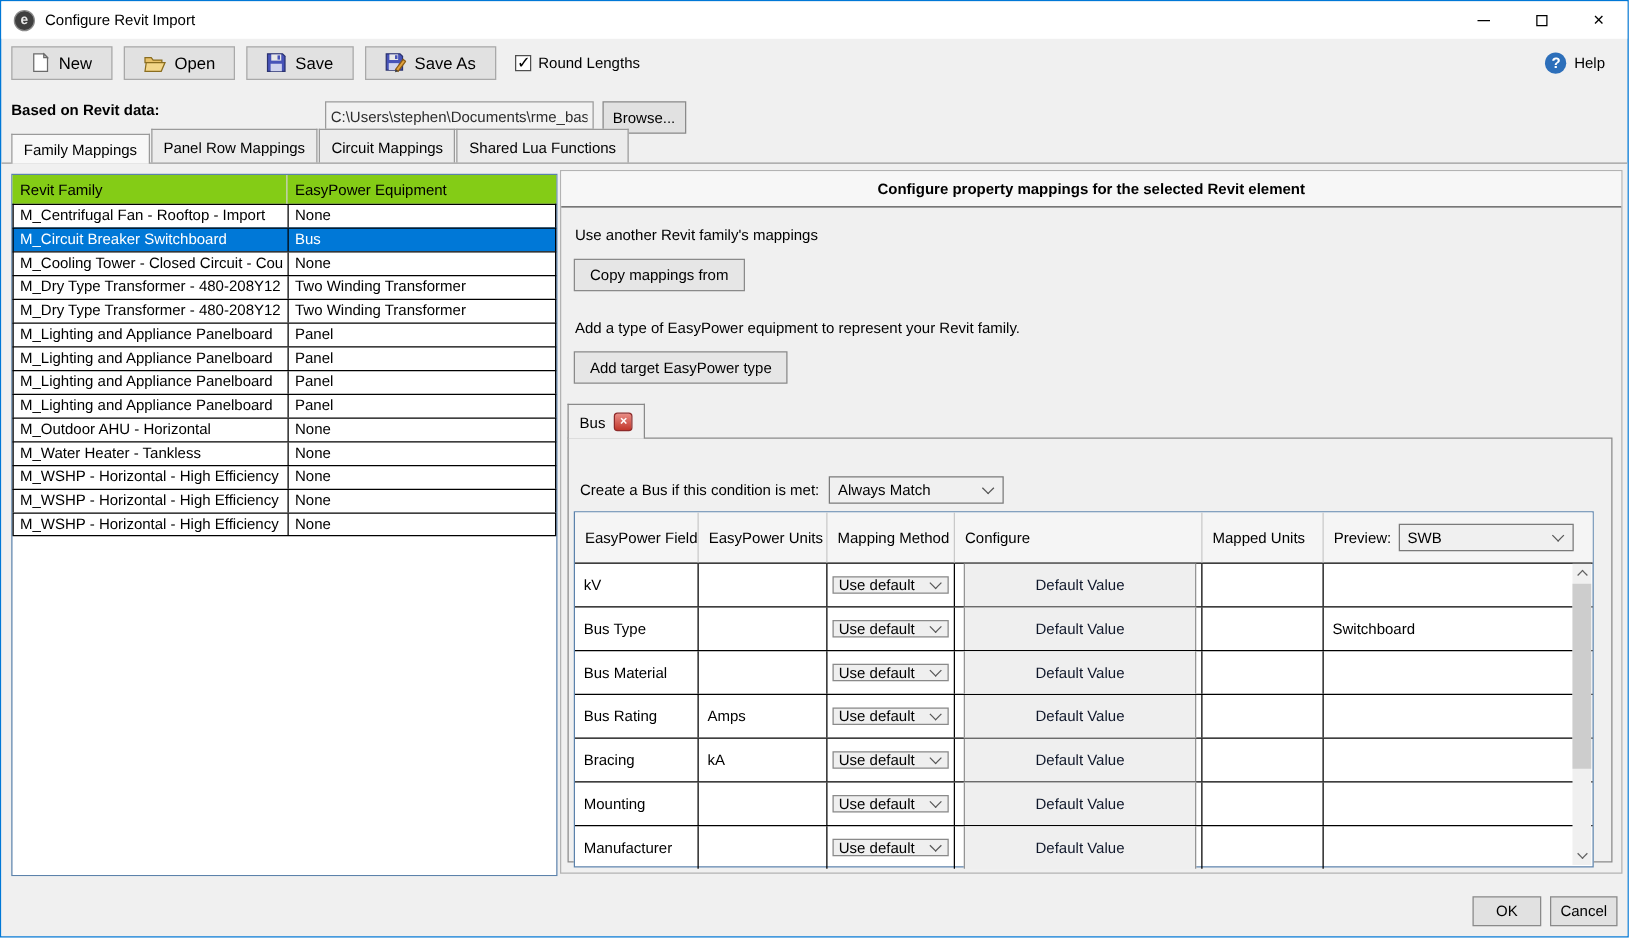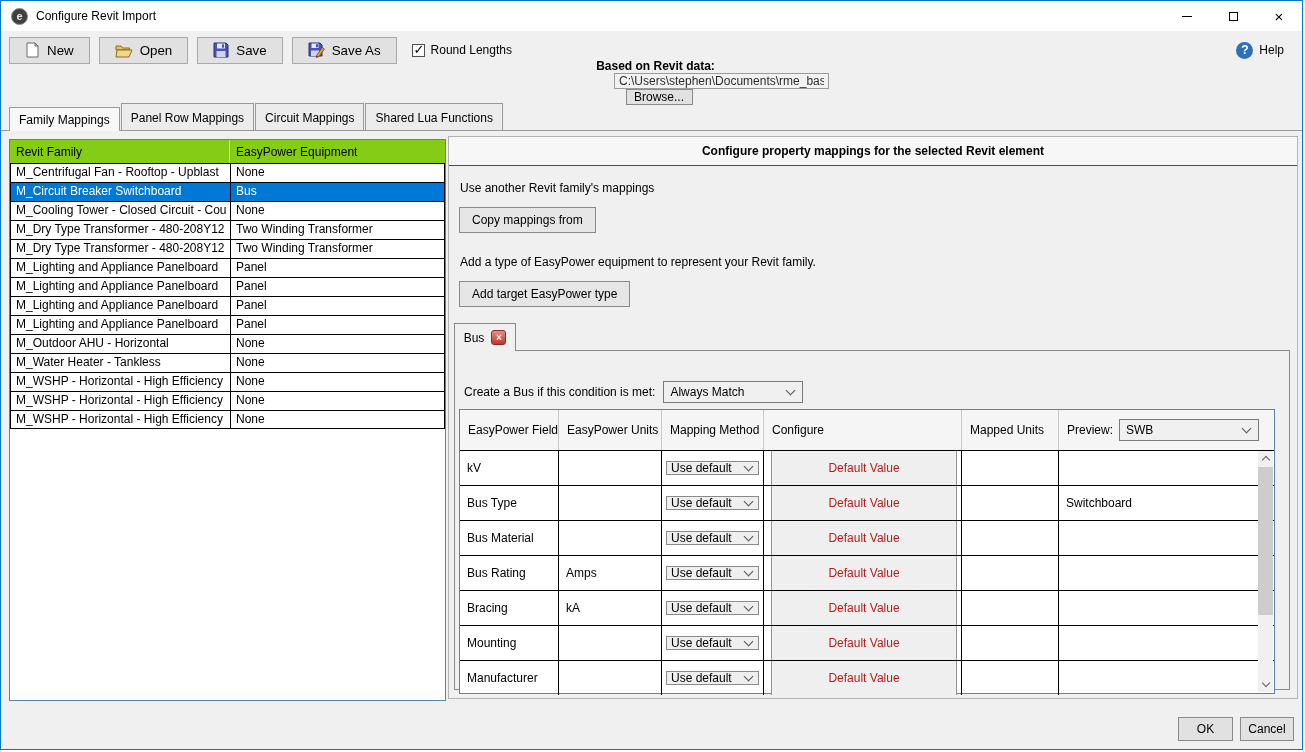--- a/index.html
+++ b/index.html
@@ -22,21 +22,21 @@
   .tbtn { height:27px; display:flex; align-items:center; gap:7px; padding:0 15px; background:#e1e1e1; border:1px solid #a9a9a9; margin-right:9px; }
   .tbtn svg { display:block; }
   .chk-row { display:flex; align-items:center; margin-left:6px; }
   .checkbox { width:13px; height:13px; background:#fff; border:1px solid #4f4f4f; position:relative; }
   .checkbox .tick { position:absolute; left:1px; top:-3px; font-size:13px; font-weight:bold; color:#000; }
   .chk-label { margin-left:6px; }
   .help-area { margin-left:auto; margin-right:18px; display:flex; align-items:center; gap:6px; }
   .help-icon { width:17px; height:17px; border-radius:50%; background:#2d6fba; color:#fff; font-weight:bold; font-size:12px; text-align:center; line-height:17px; }
 
   
-  .datarow { position:absolute; top:58px; left:0; right:0; height:36px; display:flex; align-items:center; padding-left:8px;flex-direction:column; }
+  .datarow { position:absolute; top:80px; left:0; right:0; height:36px; display:flex; padding-left:8px; }
   .datarow .lbl { font-weight:bold; }
   .path-input { margin-left:132px; width:215px; height:23px; border:1px solid #9b9b9b; background:#f2f2f2; color:#2d2d2d; font:12px "Liberation Sans",sans-serif; padding:0 4px; }
   .browse-btn { margin-left:7px; width:67px; height:26px; background:#e1e1e1; border:1px solid #8a8a8a; font:12px "Liberation Sans",sans-serif; }
 
   
   .tabstrip { position:absolute; top:104px; left:0; right:0; height:26px; display:flex; align-items:flex-end; padding-left:8px; }
   .tab { height:28px; display:flex; align-items:center; padding:0 9px; background:#ececec; border:1px solid #9a9a9a; border-bottom:none; margin-right:1px; position:relative; }
   .tab.active { height:24px; background:#f8f8f8; z-index:3; border-color:#9a9a9a; }
   .tabpanel { position:absolute; top:129px; left:0; right:0; bottom:48px; border-top:1px solid #9a9a9a; background:#f0f0f0; }
 
@@ -76,21 +76,21 @@
   .m-head > div { display:flex; align-items:center; padding-left:8px; border-right:1px solid #c9c9c9; white-space:nowrap; overflow:hidden; }
   .m-head > div:last-child { border-right:none; }
   .preview-head { gap:6px; padding-right:22px; }
   .preview-combo { width:140px; flex:none; }
   .mrow { height:35px; border-top:1px solid #000; }
   .mc { display:flex; align-items:center; padding-left:7px; border-right:1px solid #000; white-space:nowrap; overflow:hidden; }
   .mc:last-child { border-right:none; }
   .mc.ctrl { padding:0 4px; }
   .dd { width:95px; height:14px; background:#efefef; border:1px solid #8a8a8a; display:flex; align-items:center; padding:0 4px; }
   .dd .c-label { flex:1; white-space:nowrap; overflow:hidden; }
-  .defbtn { width:188px; height:42px; margin-left:3px; background:#efefef; border:1px solid #949494; color:#b91c1c; font:12px "Liberation Sans",sans-serif; text-align:center; }
+  .defbtn { width:188px; height:42px; margin-left:3px; background:#efefef; border:1px solid #949494; color:#0f172a; font:12px "Liberation Sans",sans-serif; text-align:center; }
 
   .vscroll { position:absolute; right:1px; top:41px; bottom:1px; width:15px; background:#f0f0f0; }
   .vs-up, .vs-down { position:absolute; left:0; width:15px; height:15px; display:flex; align-items:center; justify-content:center; }
   .vs-up { top:0; } .vs-down { bottom:0; }
   .vs-chev { width:6px; height:6px; border-right:1px solid #606060; border-bottom:1px solid #606060; }
   .vs-up .vs-chev { transform:rotate(-135deg); margin-top:3px; }
   .vs-down .vs-chev { transform:rotate(45deg); margin-bottom:3px; }
   .vs-thumb { position:absolute; left:0; top:16px; width:15px; height:148px; background:#cdcdcd; }
 
   
@@ -181,21 +181,21 @@
   </div>
 
   <div class="tabpanel">
 
     <div class="family-list">
       <div class="fl-header">
         <div>Revit Family</div>
         <div>EasyPower Equipment</div>
       </div>
       <div class="frow">
-          <div class="fcell family">M_Centrifugal Fan -  Rooftop  - Upblast</div>
+          <div class="fcell family">M_Centrifugal Fan -  Rooftop  - Import</div>
           <div class="fcell">None</div>
         </div>
       <div class="frow selected">
           <div class="fcell family">M_Circuit Breaker Switchboard</div>
           <div class="fcell">Bus</div>
         </div>
       <div class="frow">
           <div class="fcell family">M_Cooling Tower - Closed Circuit - Cou</div>
           <div class="fcell">None</div>
         </div>

